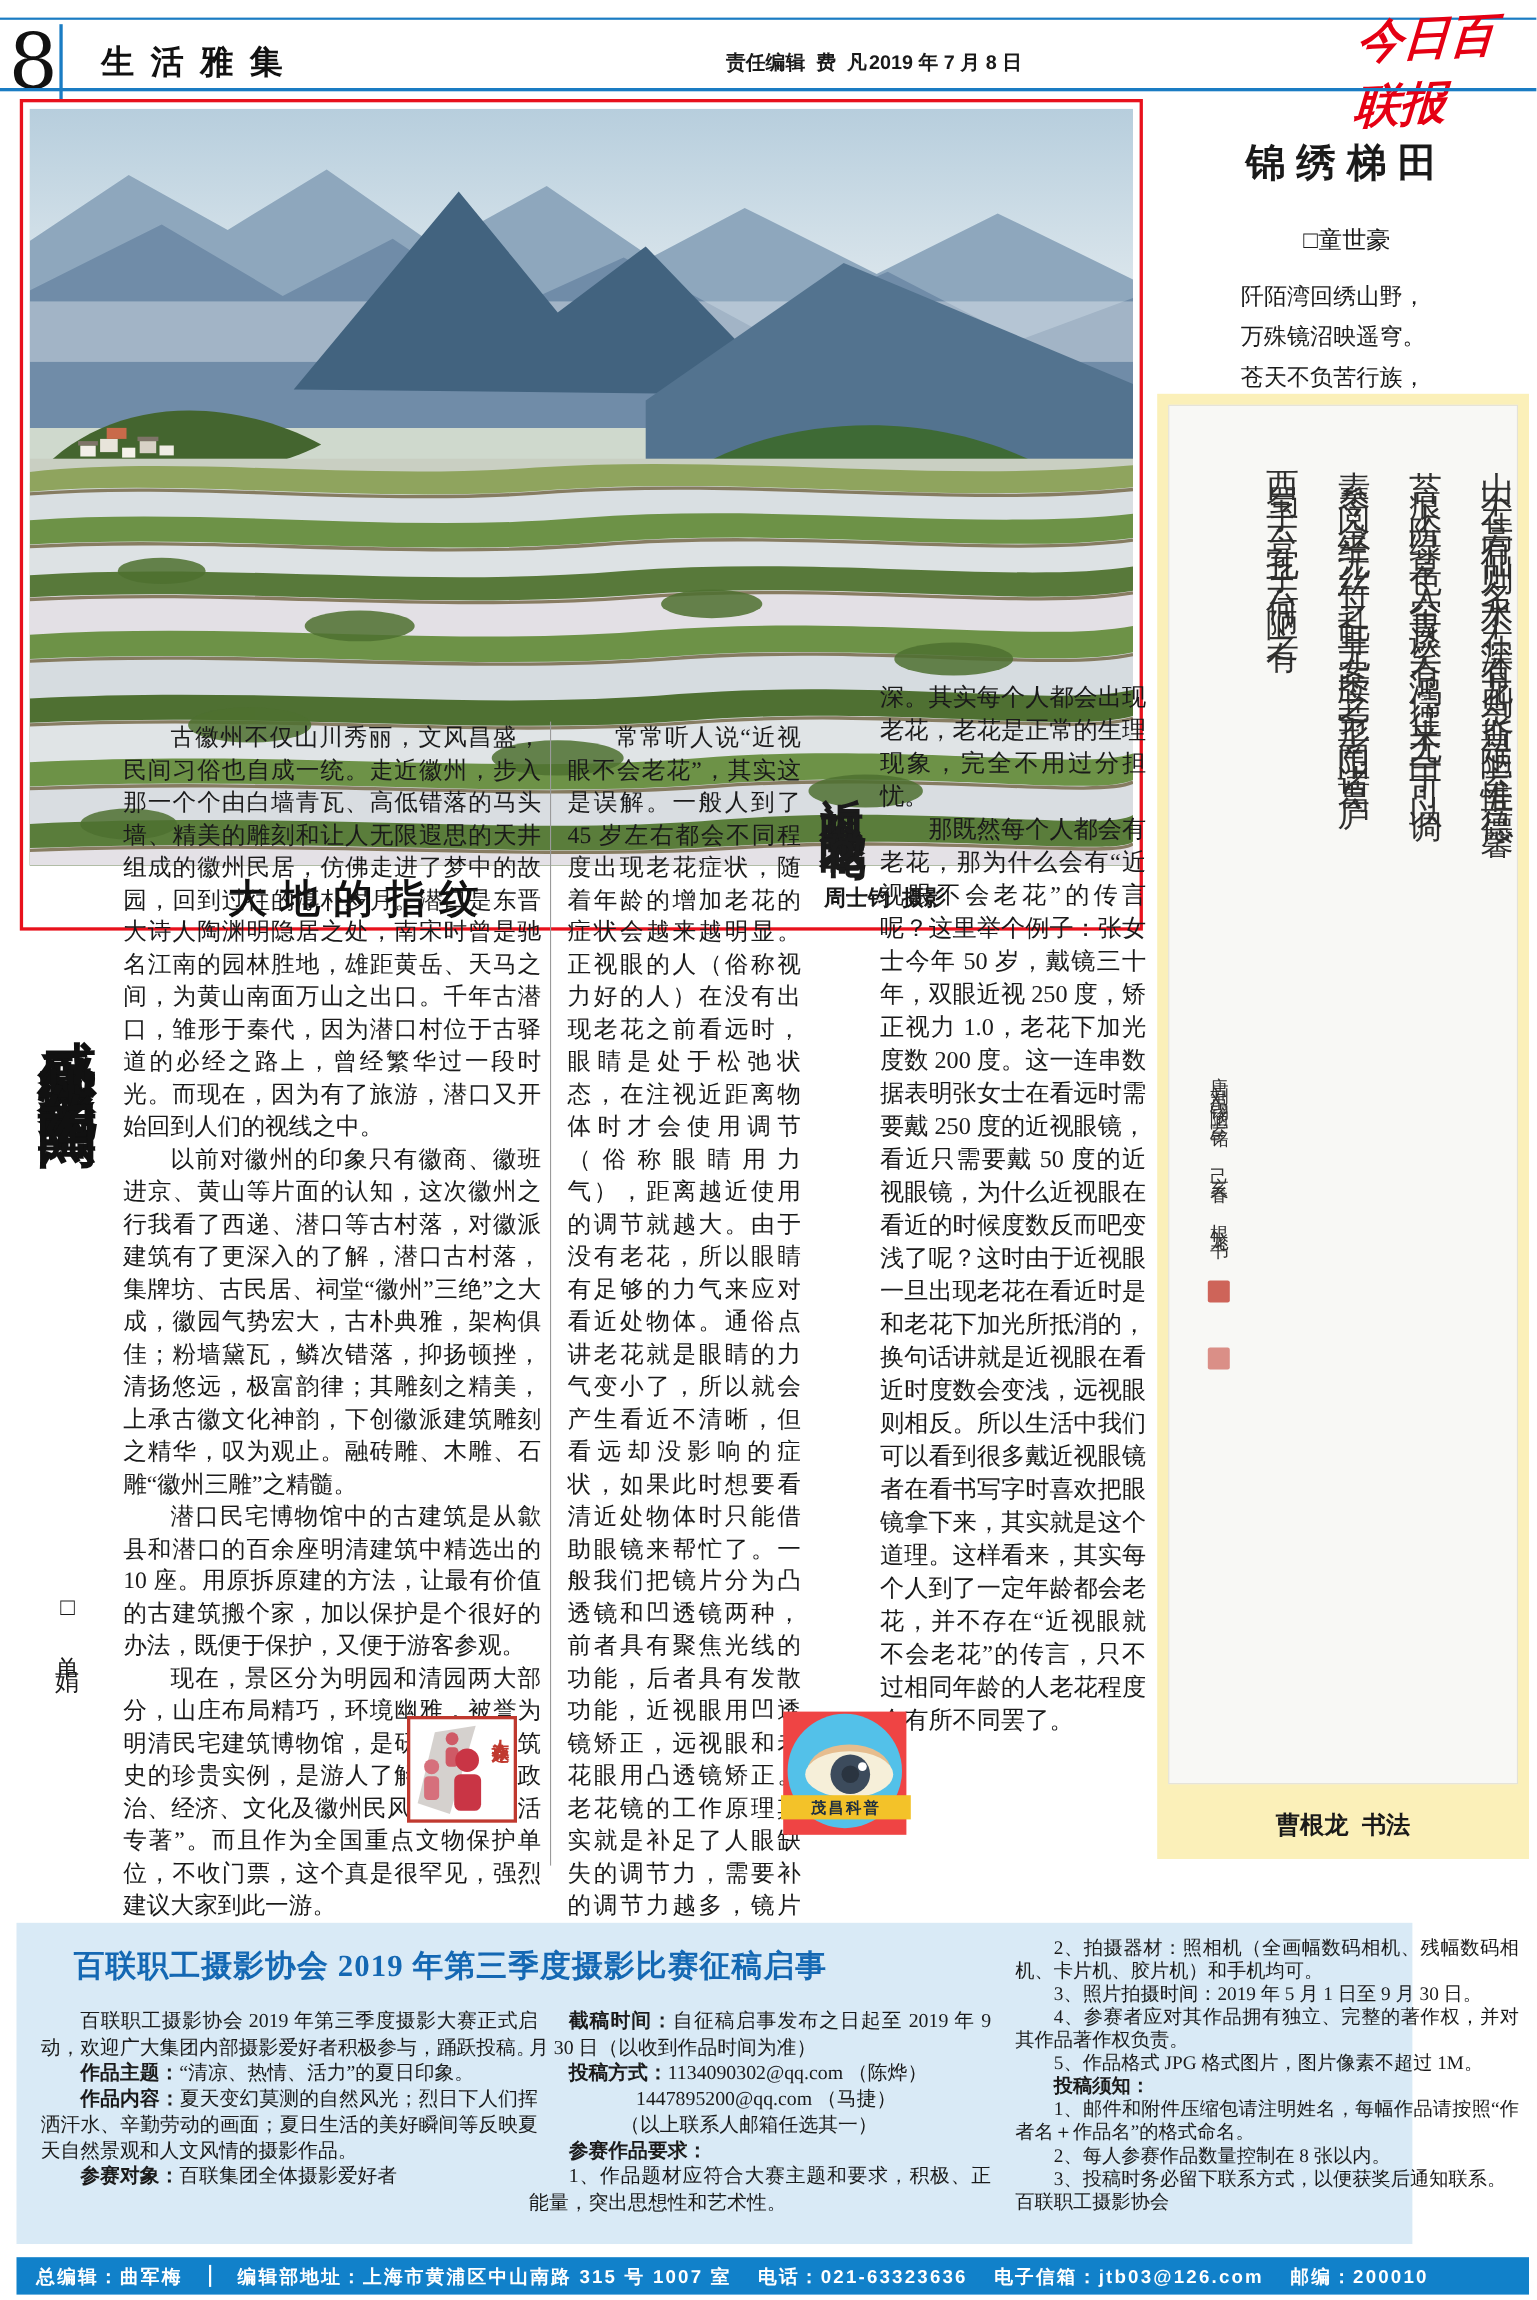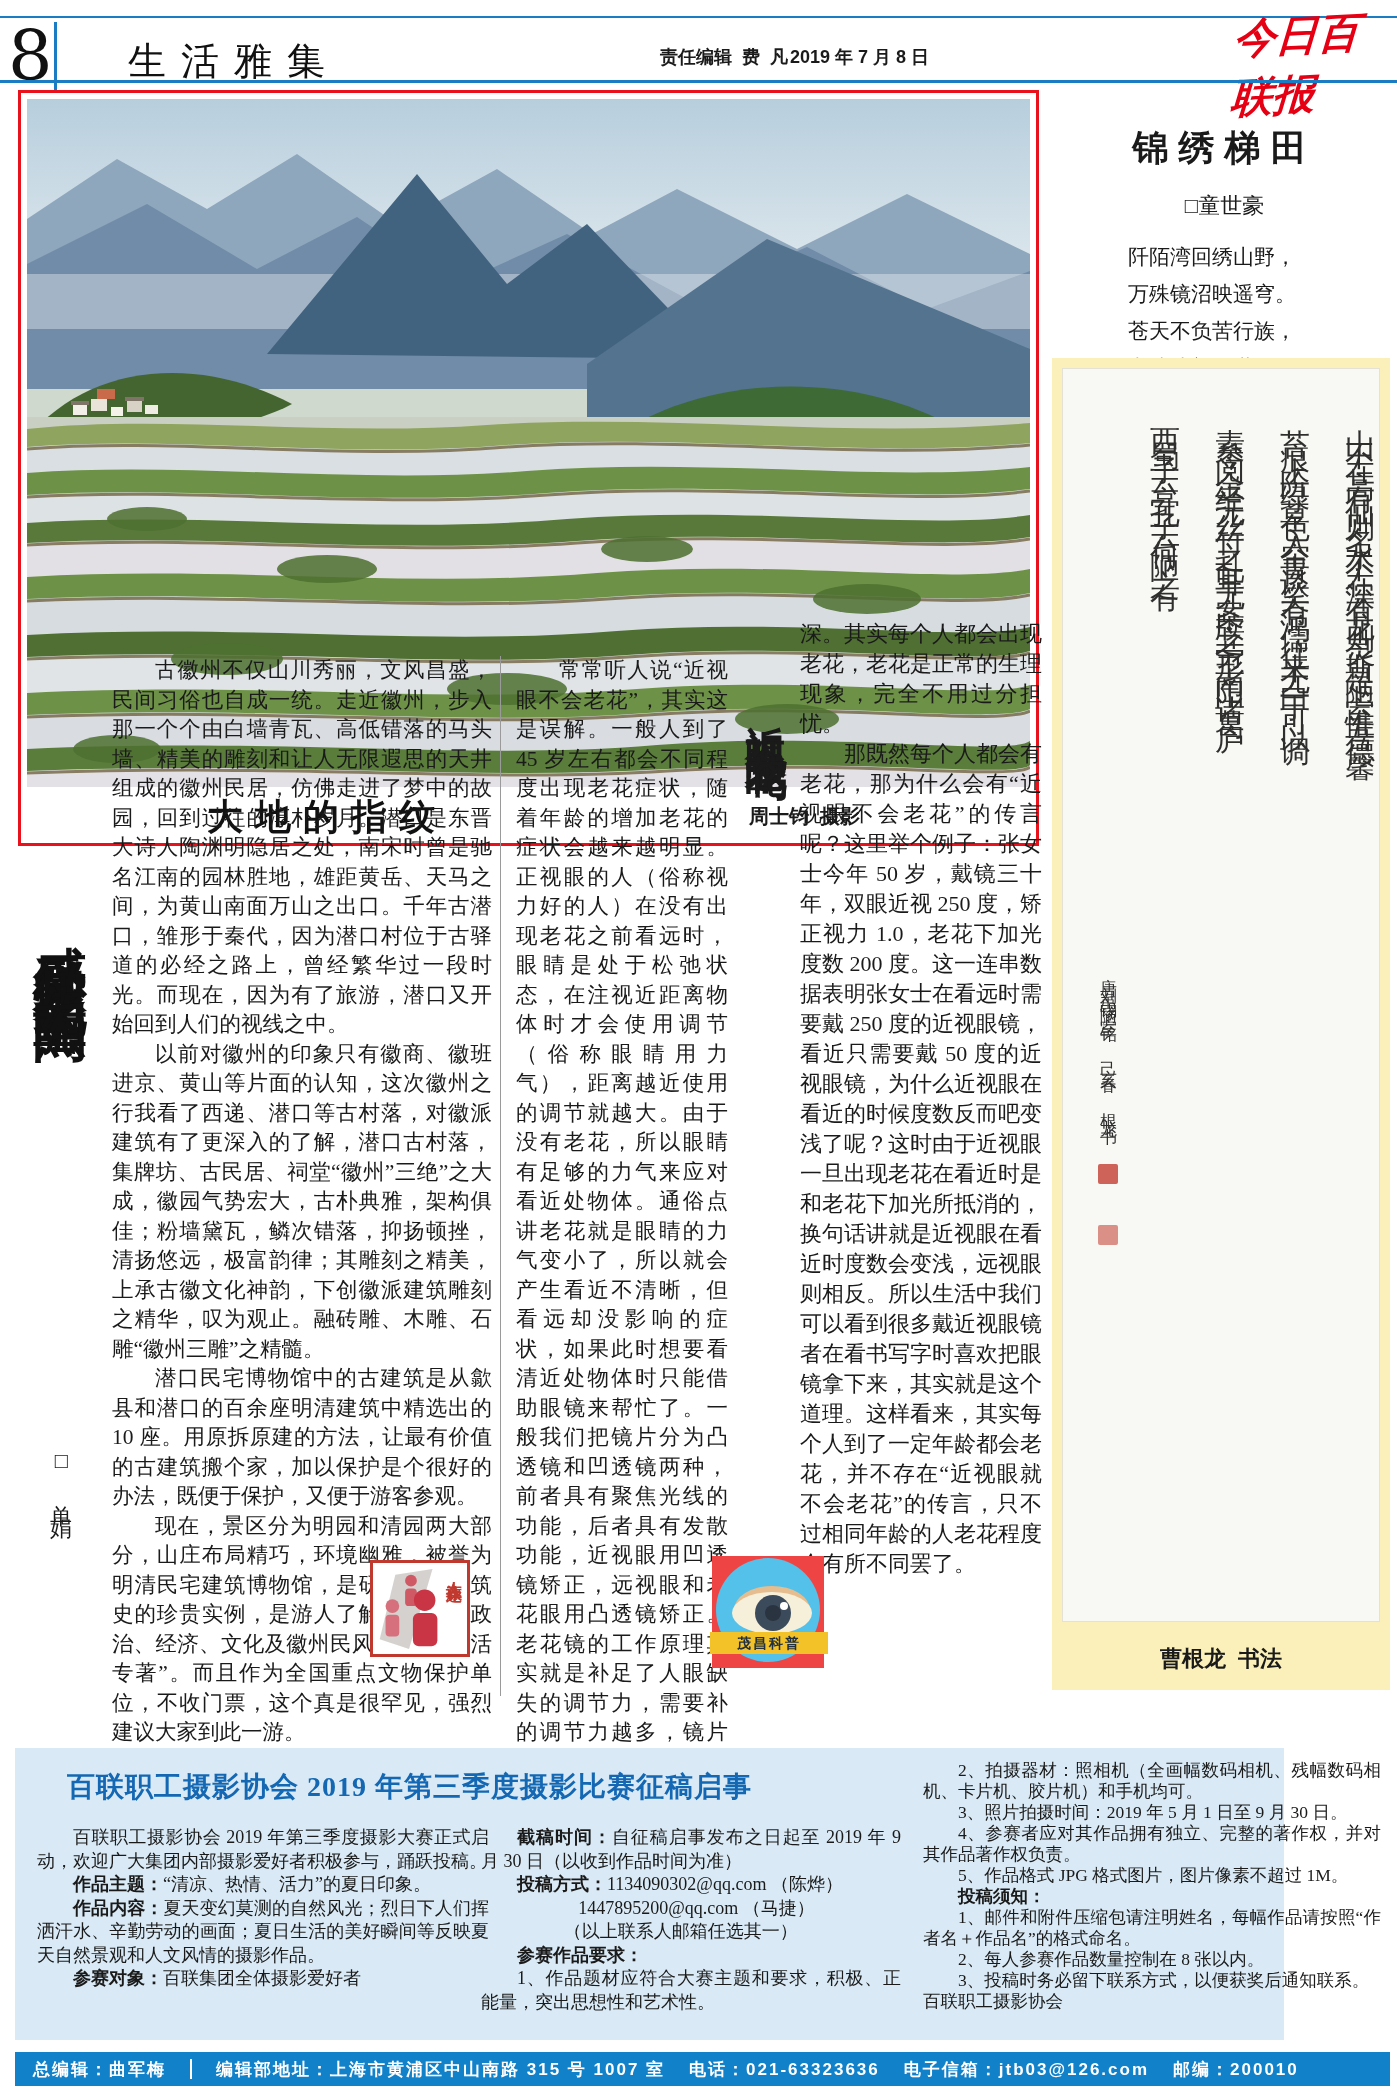--- a/index.html
+++ b/index.html
@@ -6,41 +6,41 @@
   .page{position:relative;width:1397px;height:2091px;background:#fff;overflow:hidden;
         font-family:"Liberation Serif","DejaVu Serif",serif;color:#1a1a1a;}
   .abs{position:absolute;}
   .vert{writing-mode:vertical-rl;text-orientation:upright;}
   .sans{font-family:"Liberation Sans","DejaVu Sans",sans-serif;}
 
   
   .topline{left:0;top:16px;width:1397px;height:2px;background:#1a7cc3;}
   .pagenum{left:8px;top:18px;font-family:"DejaVu Serif",serif;font-size:70px;line-height:76px;color:#111;}
   .pagenum-bar{left:54px;top:22px;width:3px;height:74px;background:#1a7cc3;}
-  .section-title{left:92px;top:36px;font-weight:normal;font-size:38px;letter-spacing:15px;color:#111;margin-left:36px;}
+  .section-title{left:92px;top:36px;font-weight:bold;font-size:30px;letter-spacing:15px;color:#111;}
   .editor{left:620px;top:45px;font-weight:bold;font-size:18px;white-space:pre;margin-left:40px;}
   .date{left:790px;top:45px;font-size:18px;font-weight:bold;white-space:pre;}
   .masthead{left:1232px;top:6px;width:165px;font-size:42px;font-weight:bold;font-style:italic;
             color:#e50013;transform:rotate(-3deg) skewX(-6deg);line-height:1.4;}
   .header-rule{left:0;top:80px;width:1397px;height:3px;background:#1a7cc3;}
 
   
   .photo-frame{left:18px;top:90px;width:1021px;height:756px;border:3px solid #e8111c;
                box-sizing:border-box;background:#fff;padding:6px;}
   .photo{position:relative;width:1003px;height:688px;overflow:hidden;background:#cfd9cd;}
   .photo svg{display:block;}
   .photo-caption-row{position:relative;height:52px;}
   .photo-caption{position:absolute;left:180px;top:6px;font-weight:bold;font-size:36px;letter-spacing:12px;color:#111;}
   .photo-credit{position:absolute;left:722px;top:16px;font-size:20px;font-weight:bold;
                 font-family:"Liberation Sans",sans-serif;white-space:pre;}
 
   
   .poem{left:1052px;top:96px;width:345px;text-align:center;}
   .poem-title{margin-top:28px;font-size:36px;font-weight:bold;letter-spacing:10px;}
-  .poem-author{margin-top:18px;font-size:22px;}
+  .poem-author{margin-top:30px;font-size:22px;}
   .poem-lines{margin-top:18px;text-align:left;padding-left:76px;font-size:21px;line-height:37px;}
 
   
   .calli{left:1052px;top:358px;width:338px;height:1332px;background:#fbf0b9;}
   .calli-paper{position:absolute;left:10px;top:10px;width:318px;height:1254px;background:#f8f8f5;
                border:1px solid #e4e2d6;box-sizing:border-box;padding:36px 10px 16px 6px;}
   .calli-cols{height:100%;writing-mode:vertical-rl;text-orientation:upright;color:#1d1d1d;}
   .calli-col{font-size:30px;letter-spacing:14px;margin-left:24px;opacity:.92;}
   .calli-col.sig{font-size:17px;letter-spacing:8px;margin-top:560px;margin-left:28px;}
   .seal{display:inline-block;width:20px;height:20px;background:#c23b2e;border-radius:2px;margin-top:14px;opacity:.85;}

